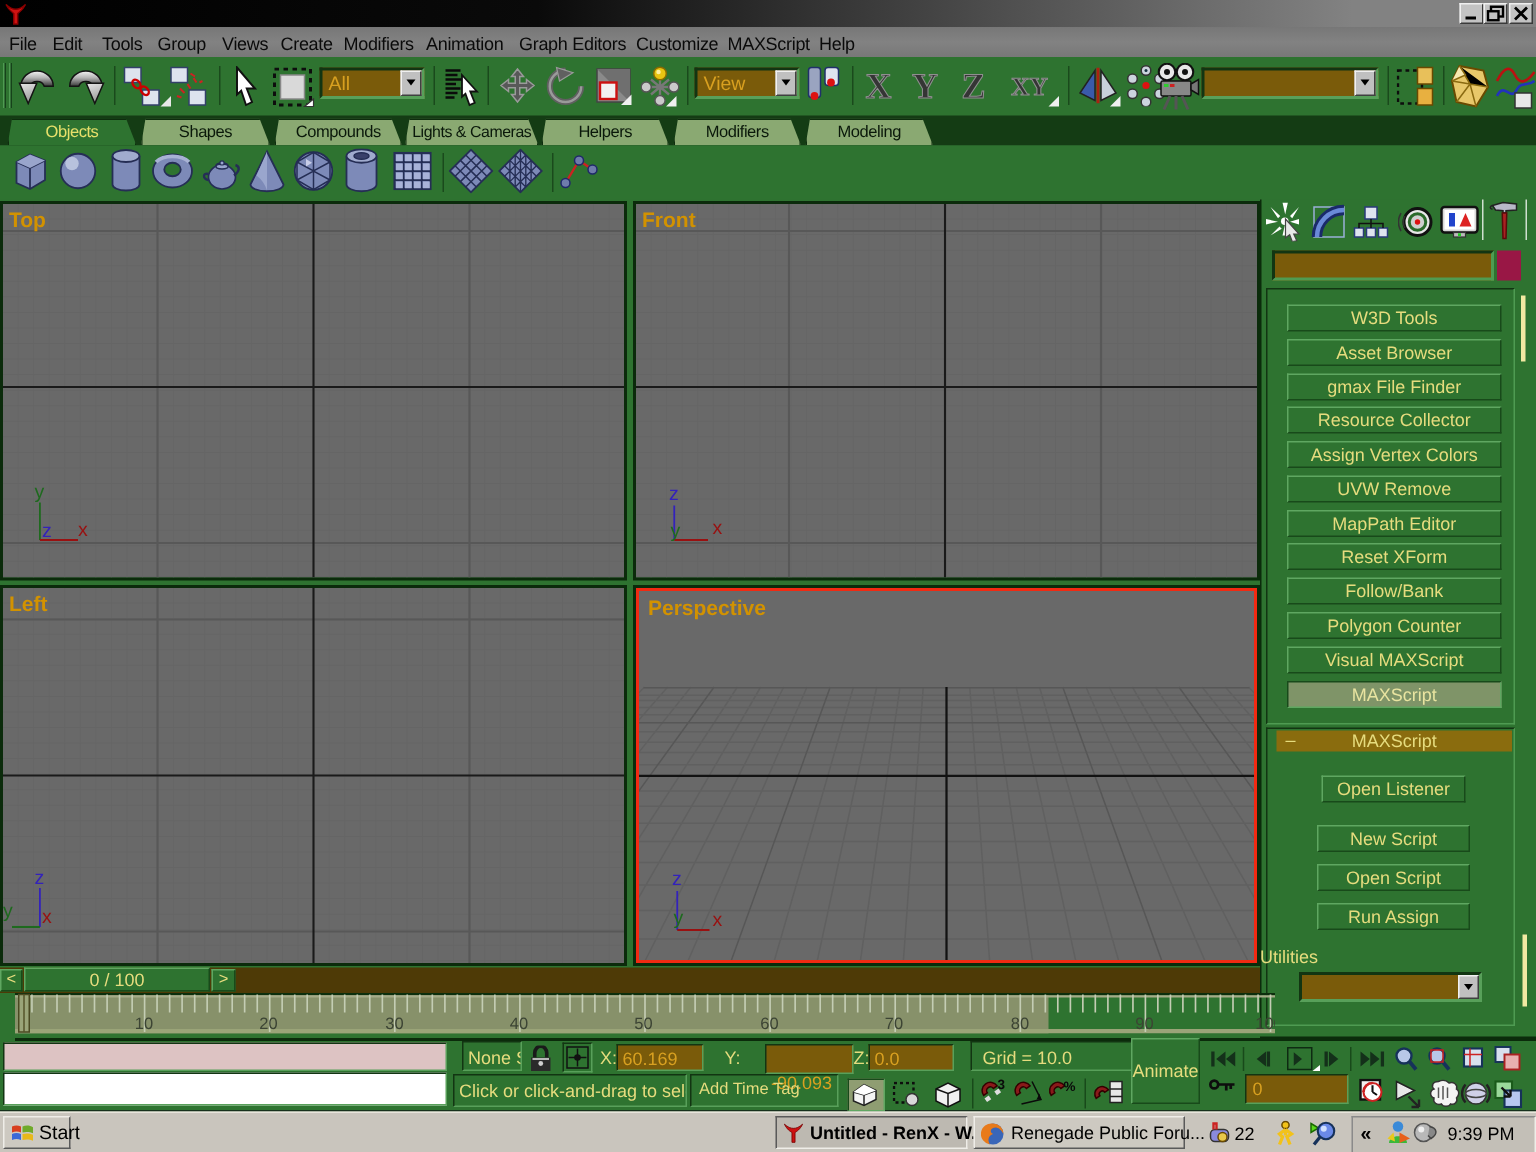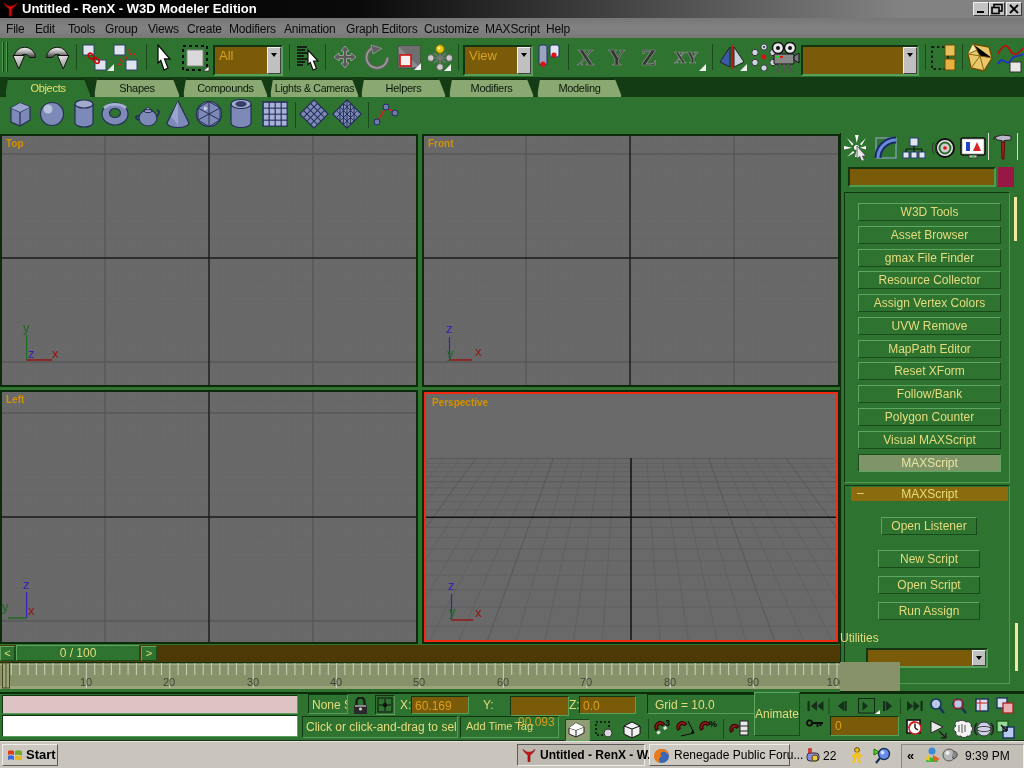--- a/index.html
+++ b/index.html
@@ -8,56 +8,55 @@
 #titlebar{left:0;top:0;width:1024px;height:18px;background:linear-gradient(to right,#000 0%,#0a0a0a 35%,#828282 88%,#828282 100%)}
 #titletext{left:22px;top:1px;color:#fff;font-size:13px;font-weight:bold;letter-spacing:0px}
 .winbtn{top:2px;width:16px;height:14px;background:#c3c3c3;border-top:1px solid #efefef;border-left:1px solid #efefef;border-right:1px solid #3a3a3a;border-bottom:1px solid #3a3a3a;box-sizing:border-box;text-align:center;font-size:10px;line-height:11px;color:#000;font-weight:bold}
 
 #menubar{left:0;top:18px;width:1024px;height:20px;background:linear-gradient(to bottom,#777 0%,#828282 50%,#787878 100%);font-family:Liberation Sans, sans-serif;font-size:12px;color:#0a0a0a}
 #menubar span{position:absolute;top:4px;letter-spacing:-0.2px}
 
 #toolbar{left:0;top:38px;width:1024px;height:39px;background:#2e7330}
 .sep{position:absolute;top:6px;width:1px;height:26px;background:#1a4a1c}
 .fly{position:absolute;width:0;height:0;border-left:7px solid transparent;border-bottom:7px solid #f0f0f0}
-.dd{position:absolute;height:31px;background:#7a5b0a;border-top:2px solid #123512;border-left:2px solid #123512;border-bottom:2px solid #58a05a;border-right:2px solid #58a05a;box-sizing:border-box;color:#d8a020;font-size:13px}
+.dd{position:absolute;height:21px;background:#7a5b0a;border-top:2px solid #123512;border-left:2px solid #123512;border-bottom:2px solid #58a05a;border-right:2px solid #58a05a;box-sizing:border-box;color:#d8a020;font-size:13px}
 .dd .ddtxt{position:absolute;left:4px;top:1px}
 .ddbtn{position:absolute;right:0;top:0;bottom:0;width:14px;background:#c0c0c0;border-top:1px solid #f0f0f0;border-left:1px solid #f0f0f0;border-right:1px solid #404040;border-bottom:1px solid #404040;box-sizing:border-box}
 .ddbtn:after{content:"";position:absolute;left:3px;top:5px;border:3px solid transparent;border-top:4px solid #000}
 
 #tabstrip{left:0;top:77px;width:1024px;height:20px;background:#143c14}
 .tab{position:absolute;top:2px;height:18px;background:#8aa972;color:#0a180a;font-size:11px;text-align:center;line-height:17px;letter-spacing:-0.3px;border:1px solid #0e2e0e;border-bottom:none;box-sizing:border-box;clip-path:polygon(0 100%,3px 0,calc(100% - 7px) 0,100% 100%)}
 .tabsel{background:#2e7330;color:#e8e06b}
 
 #objrow{left:0;top:97px;width:1024px;height:36px;background:#2e7330}
 
 #vparea{left:0;top:133px;width:840px;height:512px;background:#2e7330}
 .vp{position:absolute;background:#696969;outline:2px solid #0b2b0b}
-.vplabel{position:absolute;left:4px;top:2px;font-size:10px;font-weight:bold;color:#d29200}
+.vplabel{position:absolute;left:4px;top:2px;font-size:14px;font-weight:bold;color:#d29200}
 #persp{border:2px solid #f22a12;box-sizing:border-box;outline:2px solid #0b2b0b}
 
 #panel{left:840px;top:133px;width:184px;height:553px;background:#2e7330}
 .pbtn{position:absolute;left:18px;width:143px;height:18px;background:#2e7330;border-top:1px solid #5fa761;border-left:1px solid #5fa761;border-right:1px solid #184a1a;border-bottom:1px solid #184a1a;box-sizing:border-box;color:#e6dc7e;font-size:12px;text-align:center;line-height:16px}
 
 #timerow{left:0;top:645px;width:840px;height:17px;background:#4e3a06}
-#trackbar{left:0;top:662px;width:900px;height:32px;background:#87916a}
+#trackbar{left:10px;top:662px;width:689px;height:32px;background:#87916a}
 
 #statusbar{left:0;top:694px;width:1024px;height:46px;background:#2e7330;color:#e6dc7e;border-bottom:1px solid #16301c}
 .sunk{position:absolute;border-top:1px solid #123512;border-left:1px solid #123512;border-bottom:1px solid #58a05a;border-right:1px solid #58a05a;box-sizing:border-box}
 .olive{background:#7a5b0a;color:#d8a020}
 
 #taskbar{left:0;top:741px;width:1024px;height:27px;background:#c9c5bd;border-top:1px solid #e8e4dc;font-size:12px;color:#000}
 .tbtn{position:absolute;top:2px;height:22px;background:#cdc9c1;border-top:1px solid #efede8;border-left:1px solid #efede8;border-right:1px solid #5a5a5a;border-bottom:1px solid #5a5a5a;box-sizing:border-box}
 .tbtn .tlab{position:absolute;left:24px;top:3px;white-space:nowrap;overflow:hidden}
 </style></head>
 <body>
 <div class="abs" id="titlebar">
   <svg class="abs" style="left:3px;top:2px" width="15" height="15" viewBox="0 0 15 15">
       <path d="M1 1 C3 5 5 6 6.2 7 L6.2 14 L8.8 14 L8.8 7 C10 6 12 5 14 1 C11.5 3.4 9.5 4.2 7.5 4.2 C5.5 4.2 3.5 3.4 1 1 Z" fill="#d01212" stroke="#8a0000" stroke-width="1"></path>
     </svg>
-  <span class="abs" id="titletext">Untitled - RenX - W3D Modeler Edition</span>
   <div class="abs winbtn" style="left:973px">
       <span style="position:absolute;left:3px;bottom:2px;width:7px;height:2.5px;background:#000"></span>
     </div>
   <div class="abs winbtn" style="left:989px">
       <svg width="14" height="12" viewBox="0 0 14 12" style="position:absolute;left:0;top:0">
         <rect x="4" y="1.5" width="8" height="6.5" fill="none" stroke="#000" stroke-width="1.6"></rect>
         <rect x="2" y="4.5" width="7" height="6" fill="#c3c3c3" stroke="#000" stroke-width="1.6"></rect>
       </svg>
     </div>
   <div class="abs winbtn" style="left:1006px">
@@ -620,21 +619,21 @@
       </g>
       <g transform="translate(66,0)">
         <rect x="2" y="2" width="11" height="11" fill="#9ad89a" stroke="#1a5a1a" stroke-width="1.4"></rect>
         <rect x="8" y="8" width="11" height="11" fill="#b8c8f0" stroke="#16325a" stroke-width="1.4"></rect>
         <path d="M6 6 L12 12" stroke="#111" stroke-width="1.6"></path>
         <path d="M12 12 L12 7.5 M12 12 L7.5 12" stroke="#111" stroke-width="1.6"></path>
       </g>
     </svg>
 </div>
 <div class="abs" id="taskbar">
-<div class="tbtn" style="left:2px;width:56px;font-weight:bold;font-size:13px">
+<div class="tbtn" style="left:2px;width:45px;font-weight:normal;font-size:13px">
       <svg class="abs" style="left:4px;top:3px" width="16" height="15" viewBox="0 0 16 15">
         <path d="M1 3 C3 2 5 2 7 3 L7 7 C5 6 3 6 1 7 Z" fill="#d83f1f"></path>
         <path d="M8 3 C10 2 13 2 15 3.5 L15 7.5 C13 6.5 10 6.5 8 7 Z" fill="#6faa2a"></path>
         <path d="M1 8 C3 7 5 7 7 8 L7 12 C5 11 3 11 1 12 Z" fill="#3a6ad8"></path>
         <path d="M8 8 C10 7.5 13 7.5 15 8.5 L15 12.5 C13 11.5 10 11.5 8 12 Z" fill="#e8b81a"></path>
       </svg>
       <span class="tlab" style="left:23px;top:2px">Start</span>
     </div>
 <div class="tbtn" style="left:517px;width:128px;background:#bdb9b1;border-color:#5a5a5a #efede8 #efede8 #5a5a5a;font-weight:bold">
       <svg class="abs" style="left:4px;top:3px" width="14" height="15" viewBox="0 0 15 15">

